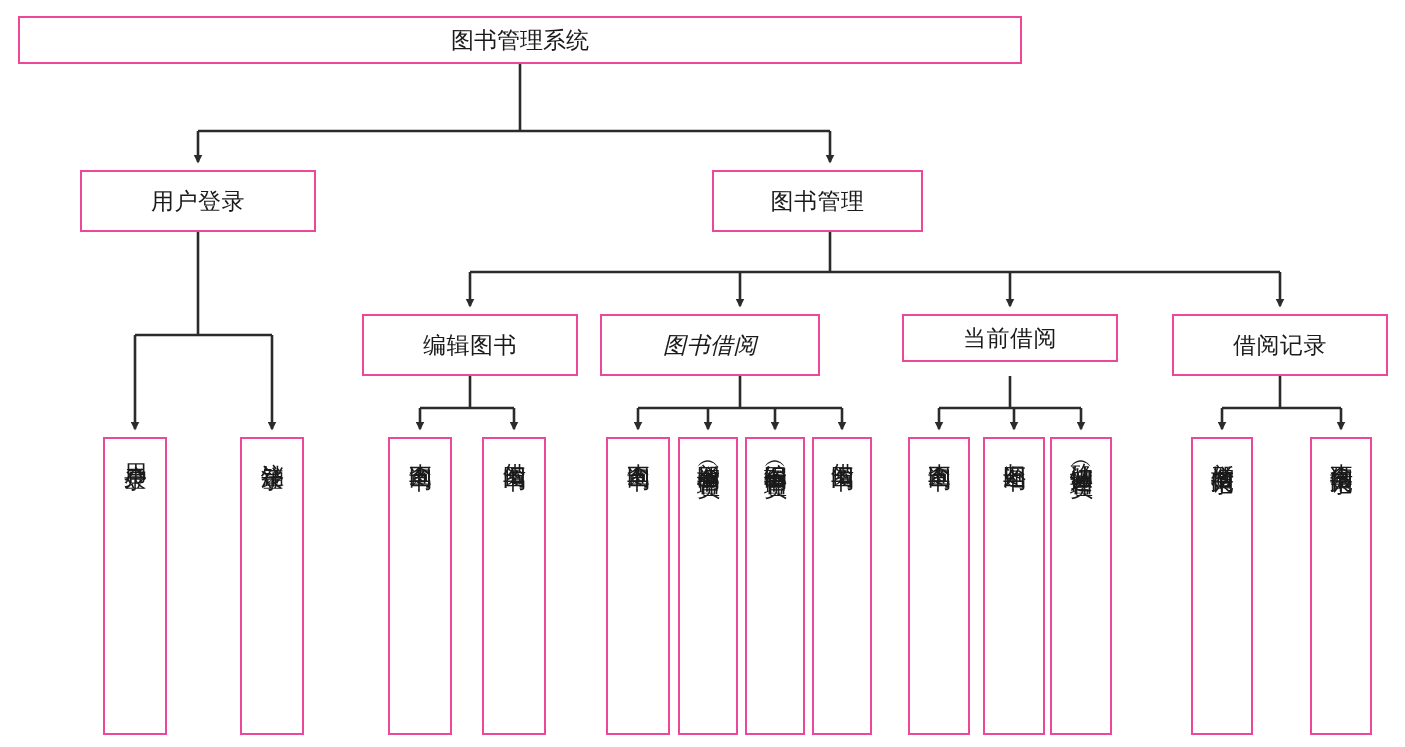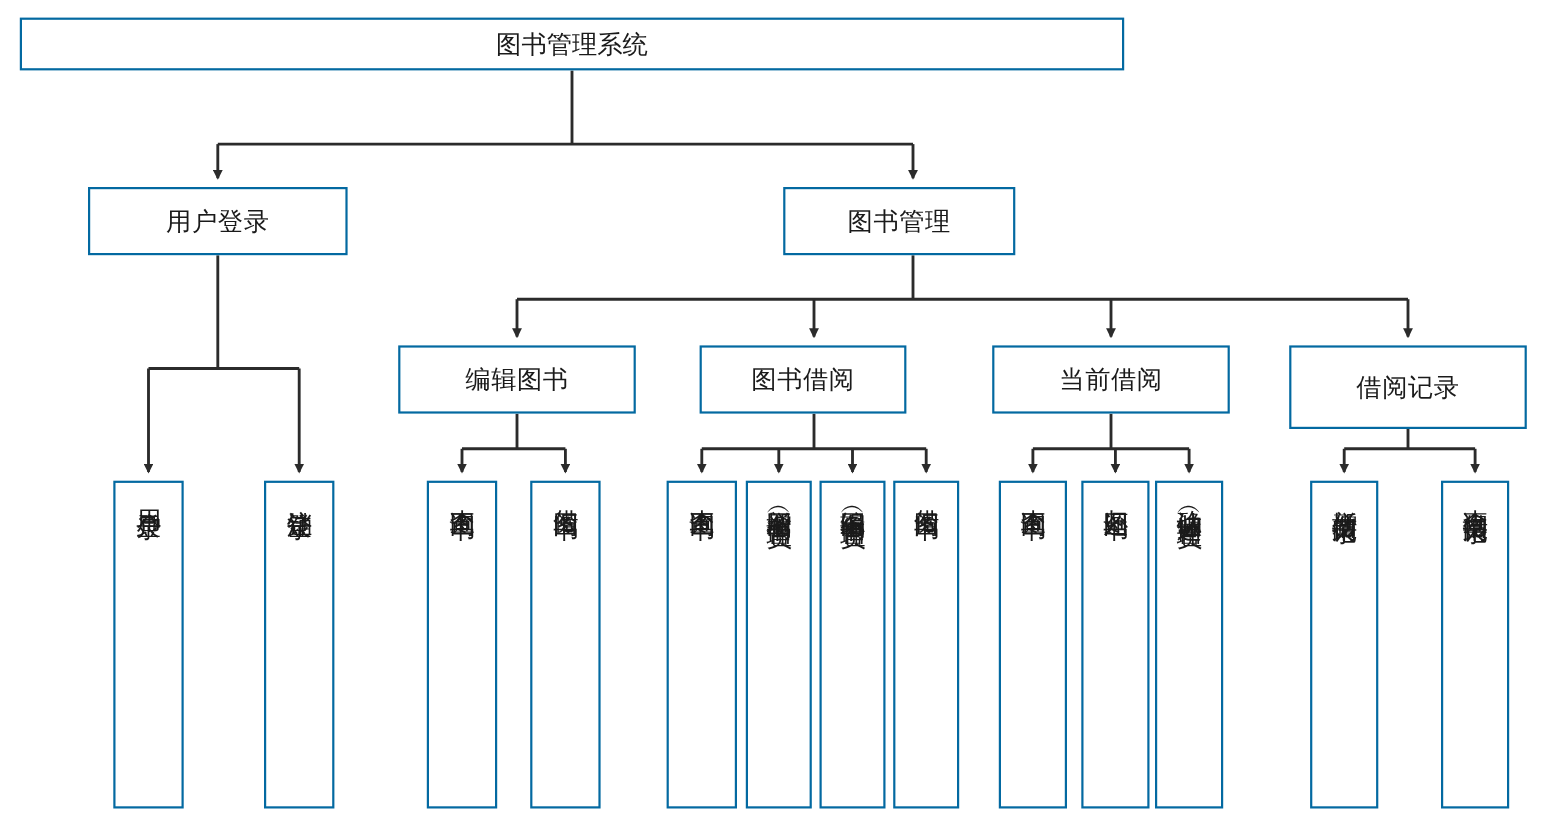--- a/index.html
+++ b/index.html
@@ -21,21 +21,21 @@
     position: absolute;
     left: 0;
     top: 0;
     width: 1405px;
     height: 747px;
   }
   .node {
     position: absolute;
     box-sizing: border-box;
     background: #ffffff;
-    border: 2px solid #0369a1;
+    border: 2px solid #ec4899;
     display: flex;
     align-items: center;
     justify-content: center;
     color: #1a1a1a;
   }
   .node.horizontal {
     font-size: 23px;
     letter-spacing: 0.5px;
   }
   .node.root {
@@ -126,27 +126,27 @@
   <div class="node horizontal" style="left:80px; top:170px; width:236px; height:62px;">
     <span>用户登录</span>
   </div>
   <div class="node horizontal" style="left:712px; top:170px; width:211px; height:62px;">
     <span>图书管理</span>
   </div>
 
   <div class="node horizontal" style="left:362px; top:314px; width:216px; height:62px;">
     <span>编辑图书</span>
   </div>
-  <div class="node horizontal" style="left:636px; top:314px; width:188px; height:62px;">
+  <div class="node horizontal" style="left:600px; top:314px; width:220px; height:62px;font-style:italic;">
     <span>图书借阅</span>
   </div>
-  <div class="node horizontal" style="left:902px; top:314px; width:216px; height:62px;">
+  <div class="node horizontal" style="left:902px; top:314px; width:216px; height:48px;">
     <span>当前借阅</span>
   </div>
-  <div class="node horizontal" style="left:1172px; top:314px; width:216px; height:76px;">
+  <div class="node horizontal" style="left:1172px; top:314px; width:216px; height:62px;">
     <span>借阅记录</span>
   </div>
 
   <div class="node leaf" style="left:103px; top:437px; width:64px; height:298px;">
     <span class="leaf-text">用户登录</span>
   </div>
   <div class="node leaf" style="left:240px; top:437px; width:64px; height:298px;">
     <span class="leaf-text">注销登录</span>
   </div>
 

